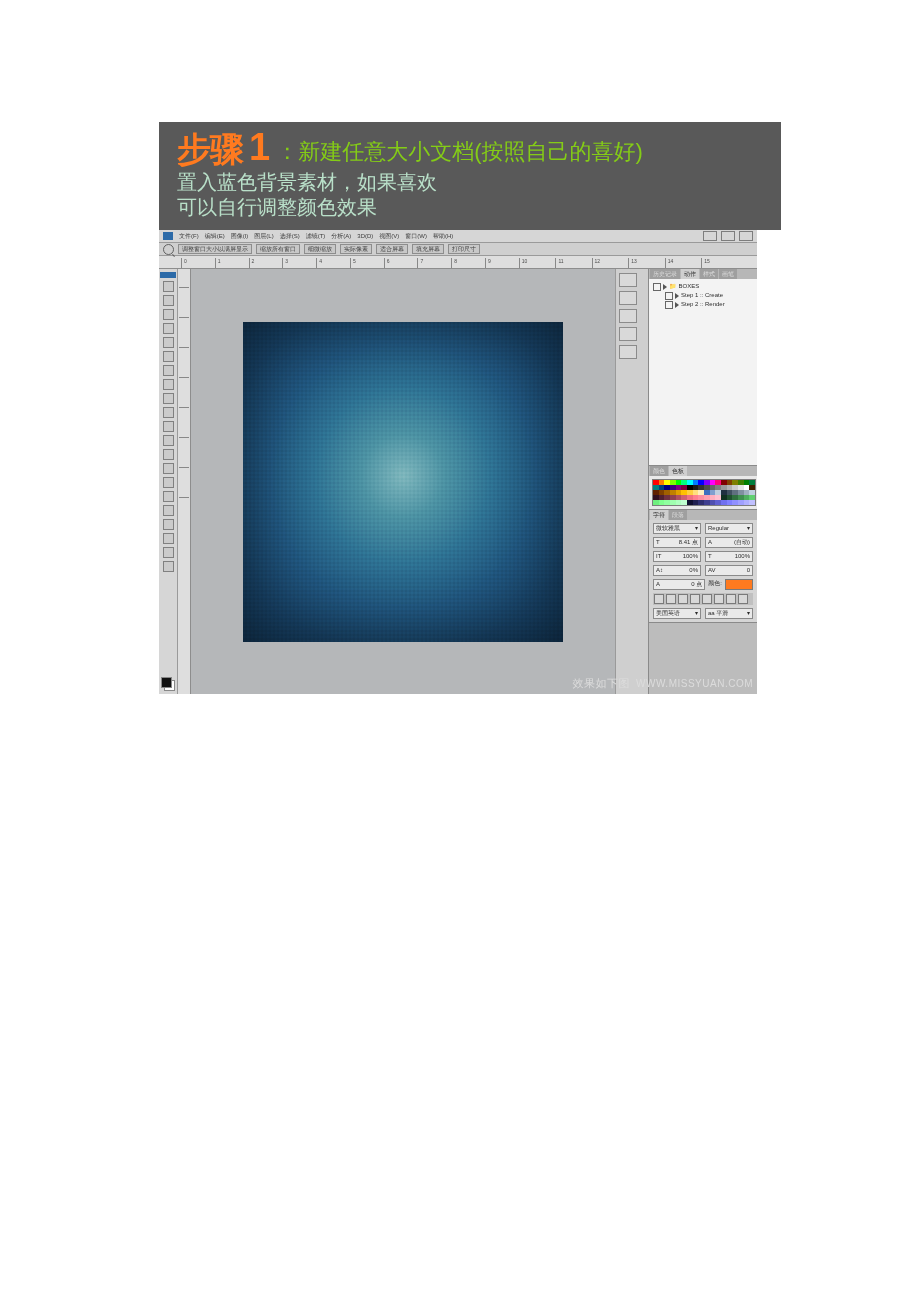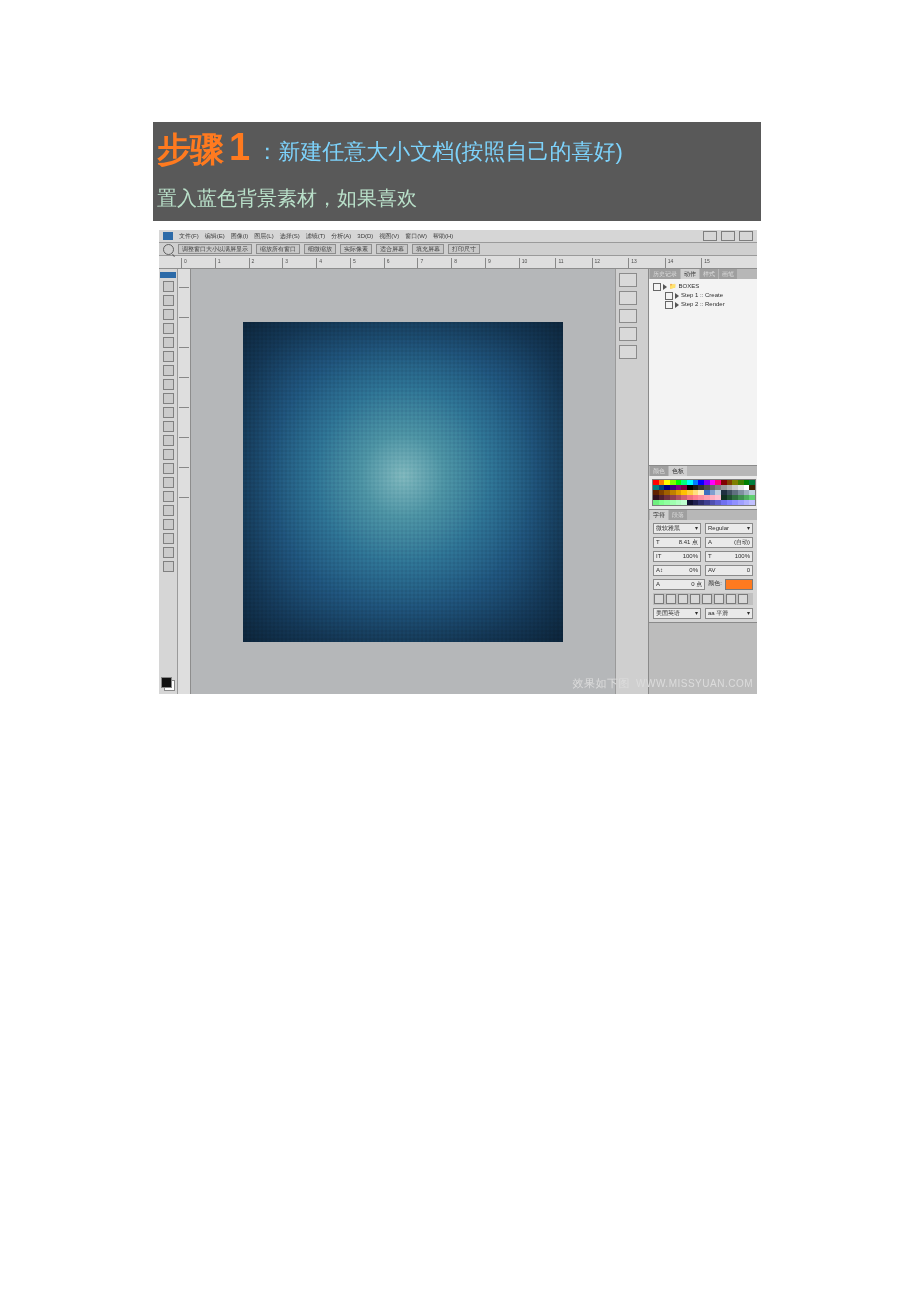--- a/index.html
+++ b/index.html
@@ -12,56 +12,56 @@
     width: 920px;
     height: 1302px;
     margin: 0 auto;
     position: relative;
     background: #ffffff;
   }
 
   
   .banner {
     position: absolute;
-    left: 153px;
+    left: 159px;
     top: 122px;
     width: 598px;
     background: #595959;
-    padding: 6px 6px 10px 4px;
+    padding: 6px 6px 10px 18px;
   }
   .banner .line1 {
     display: flex;
     align-items: flex-end;
     gap: 6px;
   }
   .step-prefix {
     color: #ff7a1f;
     font-size: 34px;
     font-weight: 800;
     line-height: 1;
     letter-spacing: -1px;
   }
   .step-num {
     color: #ff7a1f;
     font-size: 38px;
     font-weight: 700;
     line-height: 1;
   }
   .step-desc {
-    color: #7dd3fc;
+    color: #84cc16;
     font-size: 22px;
     line-height: 1;
     padding-bottom: 3px;
   }
   .banner .line2, .banner .line3 {
     color: #b9e0c9;
     font-size: 20px;
     line-height: 1.25;
   }
-  .banner .line2 { margin-top: 20px; }
+  .banner .line2 { margin-top: 4px; }
 
   
   .app-frame {
     position: absolute;
     left: 159px;
     top: 230px;
     width: 598px;
     height: 464px;
     background: #b5b7b9;
     display: flex;
@@ -275,20 +275,21 @@
 
 <div class="page">
 
   <div class="banner">
     <div class="line1">
       <span class="step-prefix">步骤</span>
       <span class="step-num">1</span>
       <span class="step-desc">：新建任意大小文档(按照自己的喜好)</span>
     </div>
     <div class="line2">置入蓝色背景素材，如果喜欢</div>
+    <div class="line3">可以自行调整颜色效果</div>
   </div>
 
   <div class="app-frame">
 
     <div class="menubar">
       <span class="ps-icon"></span>
       <span class="mbtn">文件(F)</span>
       <span class="mbtn">编辑(E)</span>
       <span class="mbtn">图像(I)</span>
       <span class="mbtn">图层(L)</span>

